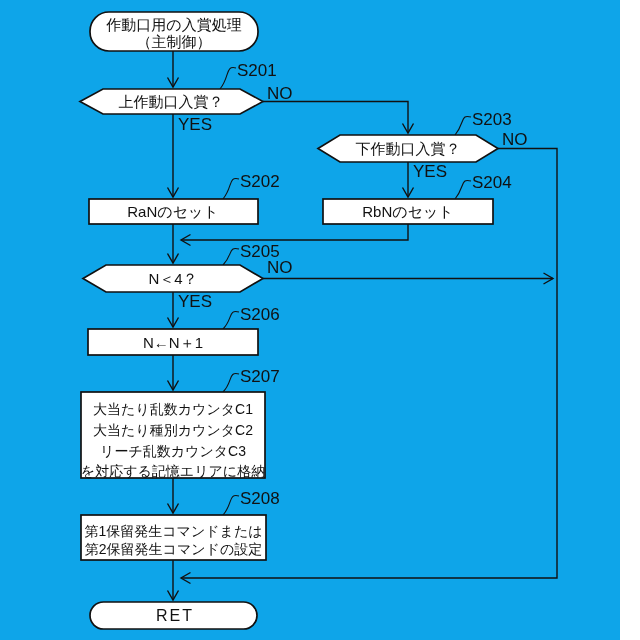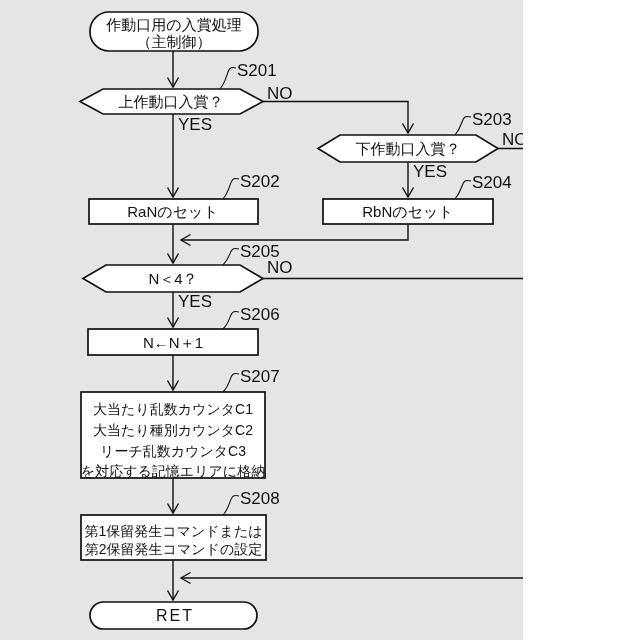--- a/index.html
+++ b/index.html
@@ -1,16 +1,16 @@
 <!DOCTYPE html>
 <html><head>
 <meta charset="utf-8">
 <style>
   html,body{margin:0;padding:0;background:#ffffff;}
-  .canvas{position:relative;width:523px;height:640px;background:#e5e5e5;overflow:hidden;text-decoration:underline;}
+  .canvas{position:relative;width:620px;height:640px;background:#0ea5e9;overflow:hidden;text-decoration:underline;}
   svg{display:block;}
   svg text{font-family:"Liberation Sans","DejaVu Sans",sans-serif;fill:#111111;}
   .shape{fill:#ffffff;stroke:#111111;stroke-width:1.7;}
   .edge{fill:none;stroke:#111111;stroke-width:1.4;}
   .squiggle{fill:none;stroke:#111111;stroke-width:1.1;}
   .jp{font-size:15px;}
   .jp14{font-size:14px;}
   .step{font-size:17px;}
   .branch{font-size:17px;}
   .ret{font-size:16px;letter-spacing:2px;}

